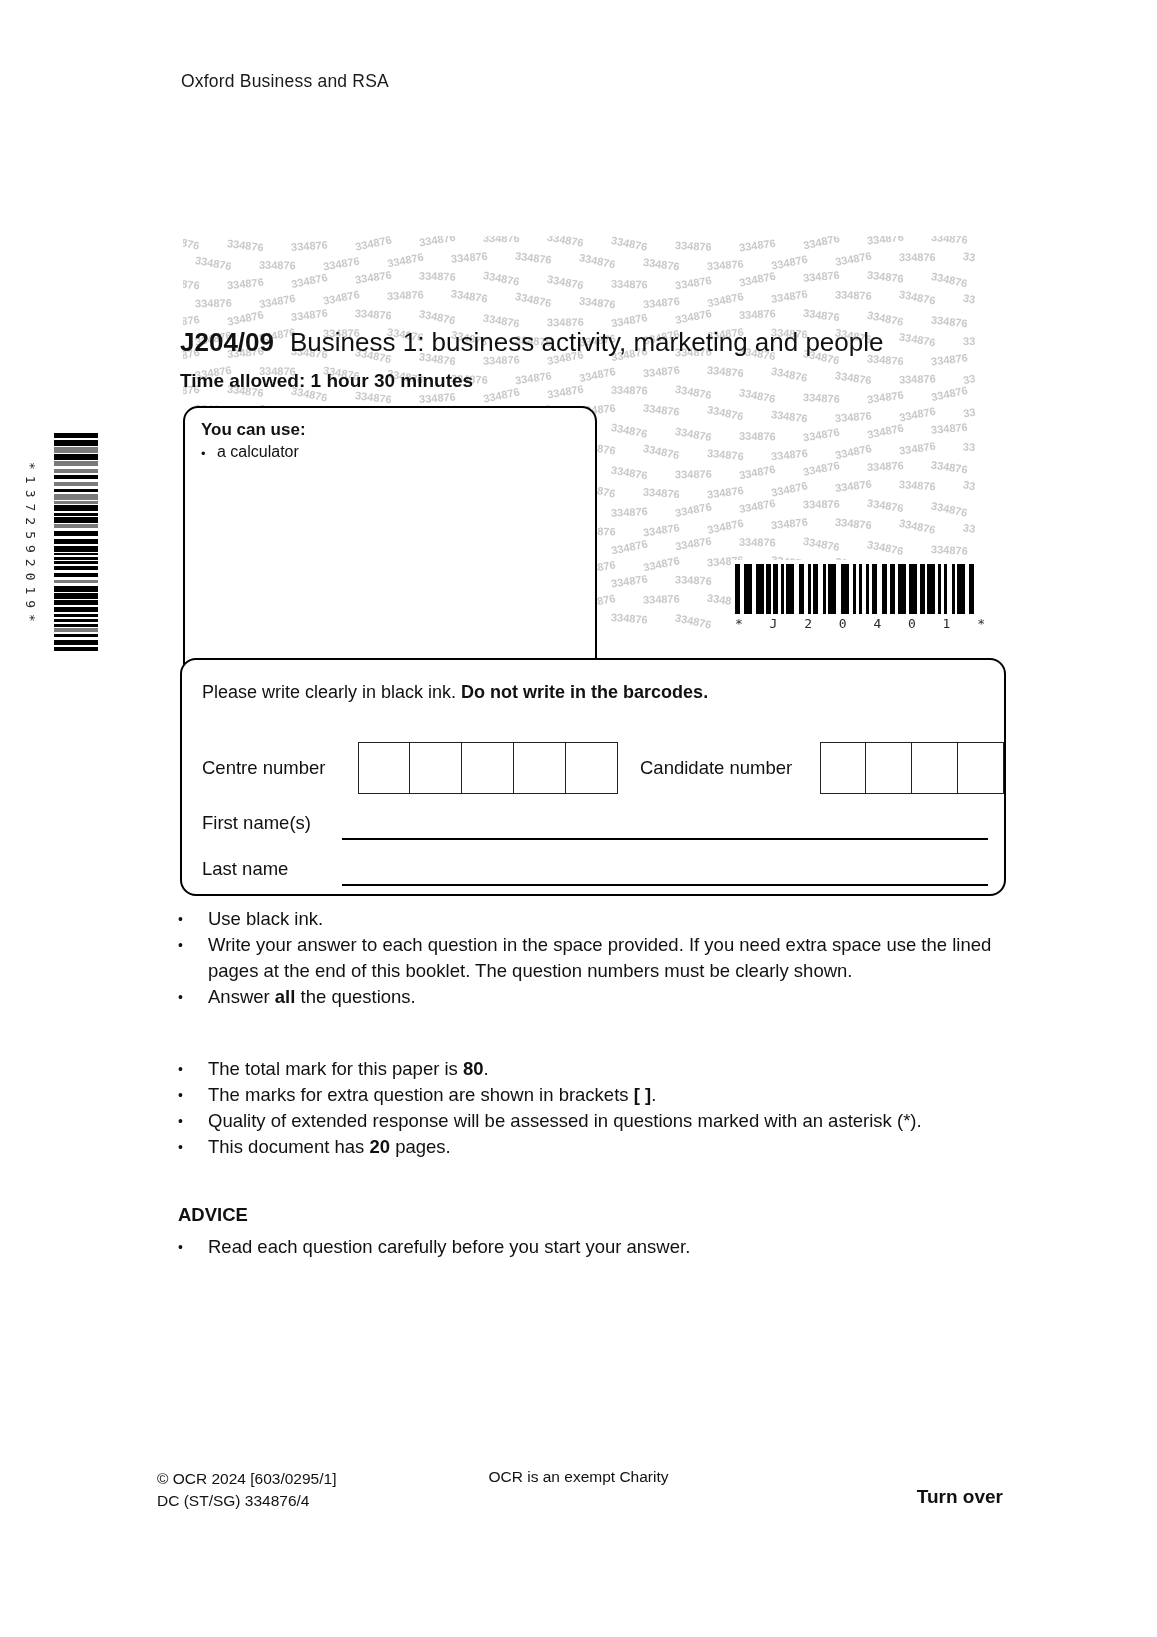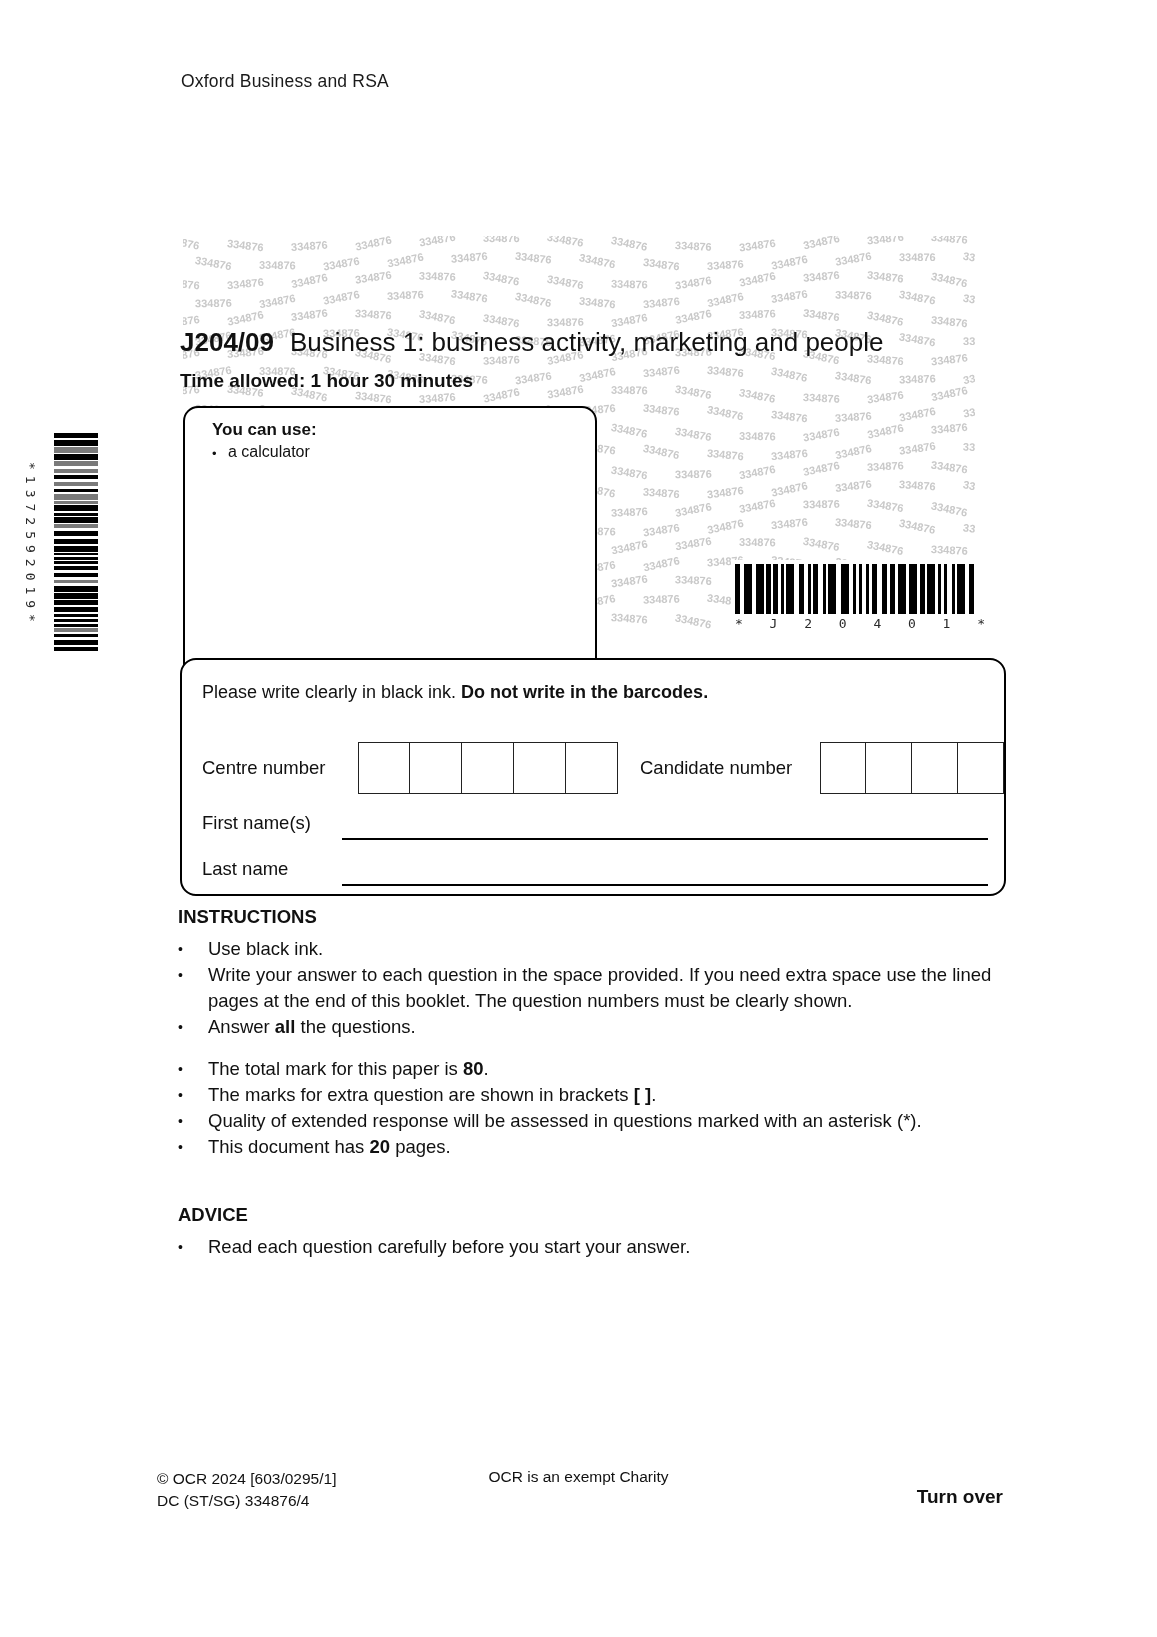--- a/index.html
+++ b/index.html
@@ -19,21 +19,21 @@
 
   .session-title{position:absolute;left:180px;top:212px;font-size:37px;font-weight:bold;
                  letter-spacing:-0.5px;z-index:3;}
   .qualification{position:absolute;left:180px;top:270px;font-size:28px;font-weight:bold;z-index:3;}
   .paper-line{position:absolute;left:180px;top:327px;font-size:26px;z-index:3;}
   .paper-line .code{font-weight:bold;margin-right:16px;}
   .time-allowed{position:absolute;left:180px;top:370px;font-size:19px;font-weight:bold;z-index:3;}
 
   
   .equip-box{position:absolute;left:183px;top:406px;width:414px;height:276px;background:#fff;
-             border:2px solid #000;border-radius:15px;z-index:2;box-sizing:border-box;padding:12px 27px;}
+             border:2px solid #000;border-radius:15px;z-index:2;box-sizing:border-box;padding:12px 16px;}
   .equip-box .head{font-size:17px;font-weight:bold;}
   .equip-box .item{font-size:16px;margin-top:3px;display:flex;}
   .equip-box .marker{width:16px;flex:none;font-size:13px;line-height:21px;}
 
   
   .barcode-left{position:absolute;left:14px;top:433px;width:84px;height:224px;z-index:2;}
   .barcode-left .vbars{position:absolute;right:0;top:0;width:44px;height:224px;}
   .barcode-left .vbars div{width:100%;}
   .barcode-left .vlabel{position:absolute;width:224px;height:16px;left:-96px;top:104px;
         transform:rotate(90deg);font-family:"DejaVu Sans Mono",monospace;font-size:13px;
@@ -480,21 +480,20 @@
       </div>
 
     <div class="field-label" style="left:20px;top:152px;">First name(s)</div>
     <div class="name-line" style="left:160px;top:178px;width:646px;"></div>
 
     <div class="field-label" style="left:20px;top:198px;">Last name</div>
     <div class="name-line" style="left:160px;top:224px;width:646px;"></div>
   </div>
 
   <div class="section" style="top:906px;">
-    <h3>INSTRUCTIONS</h3>
     <ul>
       <li>
         <span class="marker">•</span>
         <span class="txt"><span>Use black ink.</span></span>
       </li>
       <li>
         <span class="marker">•</span>
         <span class="txt"><span>Write your answer to each question in the space provided. If you need extra space use the lined pages at the end of this booklet. The question numbers must be clearly shown.</span></span>
       </li>
       <li>

